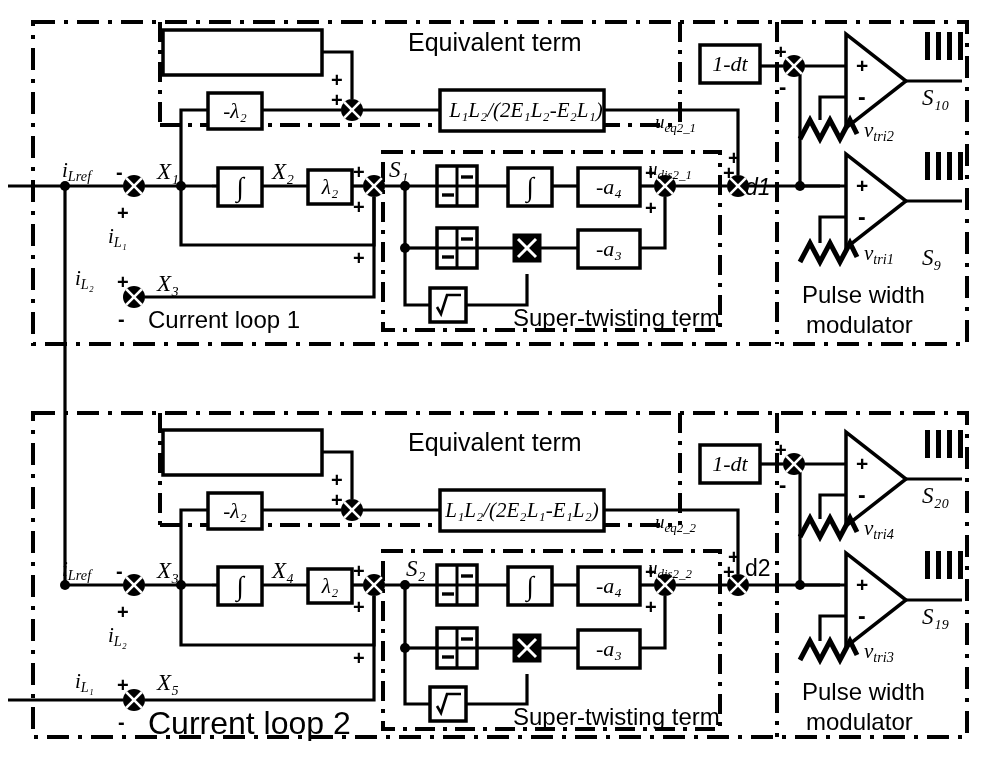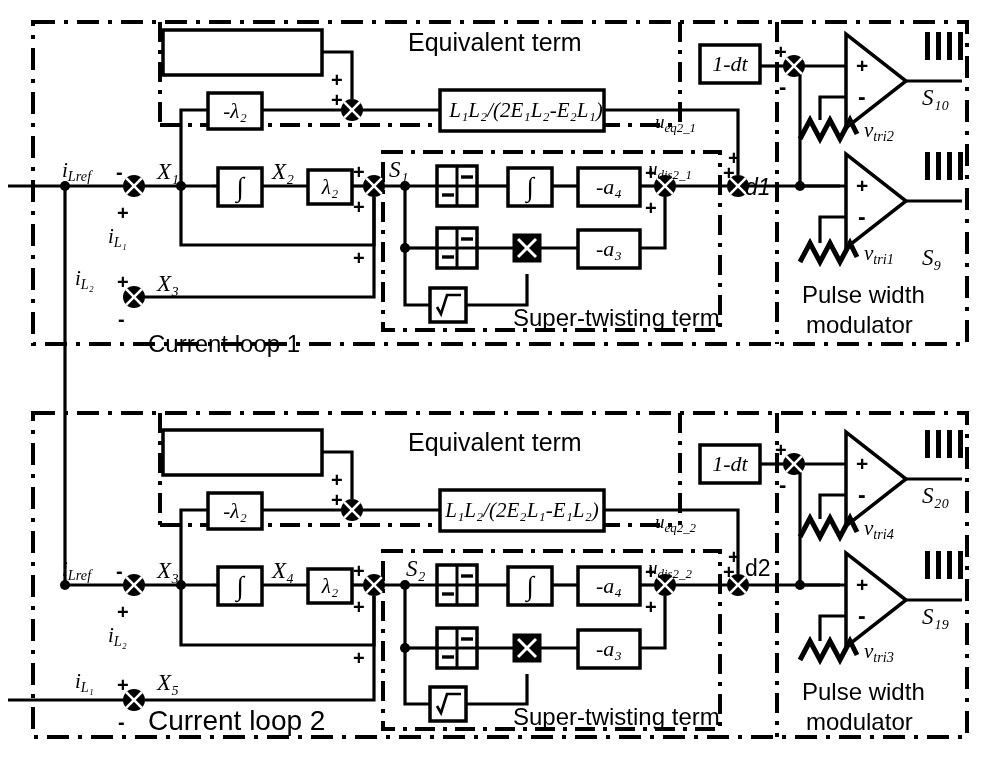--- a/index.html
+++ b/index.html
@@ -315,21 +315,21 @@
 <div class="lbl sign" style="left:856px;top:175px;font-size:21px;">+</div>
 <div class="lbl sign" style="left:858px;top:206px;font-size:23px;">-</div>
 
 <div class="lbl" style="left:864px;top:120px;font-size:21px;"><span>v</span><span class="sub">tri2</span></div>
 <div class="lbl" style="left:864px;top:243px;font-size:21px;"><span>v</span><span class="sub">tri1</span></div>
 <div class="lbl" style="left:922px;top:86px;font-size:23px;">S₁₀</div>
 <div class="lbl" style="left:922px;top:206px;font-size:23px;margin-top:40px;">S₉</div>
 
 <div class="lbl plain" style="left:408px;top:30px;font-size:25px;">Equivalent term</div>
 <div class="lbl plain" style="left:513px;top:306px;font-size:24px;">Super-twisting term</div>
-<div class="lbl plain" style="left:148px;top:308px;font-size:24px;margin-top:24px;">Current loop 1</div>
+<div class="lbl plain" style="left:148px;top:308px;font-size:24px;">Current loop 1</div>
 <div class="lbl plain" style="left:802px;top:283px;font-size:24px;">Pulse width</div>
 <div class="lbl plain" style="left:806px;top:313px;font-size:24px;">modulator</div>
 
 <div class="boxtxt" style="left:208px;top:493px;width:54px;height:36px;font-size:21px;">-λ₂</div>
 <div class="boxtxt" style="left:440px;top:490px;width:164px;height:41px;font-size:21px;">L₁L₂/(2E₂L₁-E₁L₂)</div>
 <div class="boxtxt" style="left:218px;top:567px;width:44px;height:38px;font-size:27px;">∫</div>
 <div class="boxtxt" style="left:308px;top:569px;width:44px;height:34px;font-size:21px;">λ₂</div>
 <div class="boxtxt" style="left:508px;top:567px;width:44px;height:38px;font-size:27px;">∫</div>
 <div class="boxtxt" style="left:578px;top:567px;width:62px;height:38px;font-size:22px;">-a₄</div>
 <div class="boxtxt" style="left:578px;top:630px;width:62px;height:38px;font-size:22px;">-a₃</div>
@@ -369,17 +369,17 @@
 <div class="lbl sign" style="left:856px;top:574px;font-size:21px;">+</div>
 <div class="lbl sign" style="left:858px;top:605px;font-size:23px;">-</div>
 
 <div class="lbl" style="left:864px;top:518px;font-size:21px;"><span>v</span><span class="sub">tri4</span></div>
 <div class="lbl" style="left:864px;top:641px;font-size:21px;"><span>v</span><span class="sub">tri3</span></div>
 <div class="lbl" style="left:922px;top:484px;font-size:23px;">S₂₀</div>
 <div class="lbl" style="left:922px;top:605px;font-size:23px;">S₁₉</div>
 
 <div class="lbl plain" style="left:408px;top:430px;font-size:25px;">Equivalent term</div>
 <div class="lbl plain" style="left:513px;top:705px;font-size:24px;">Super-twisting term</div>
-<div class="lbl plain" style="left:148px;top:707px;font-size:28px;">Current loop 2</div>
+<div class="lbl plain" style="left:148px;top:707px;font-size:32px;">Current loop 2</div>
 <div class="lbl plain" style="left:802px;top:680px;font-size:24px;">Pulse width</div>
 <div class="lbl plain" style="left:806px;top:710px;font-size:24px;">modulator</div>
 
 </div>
 
 </body></html>

